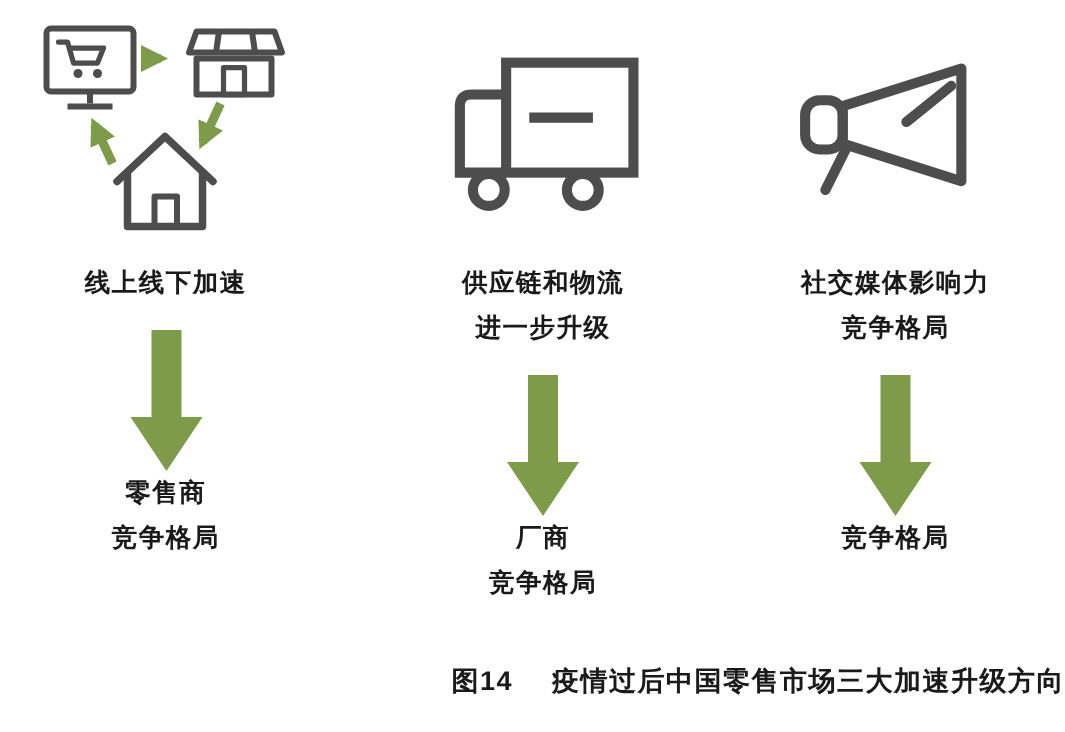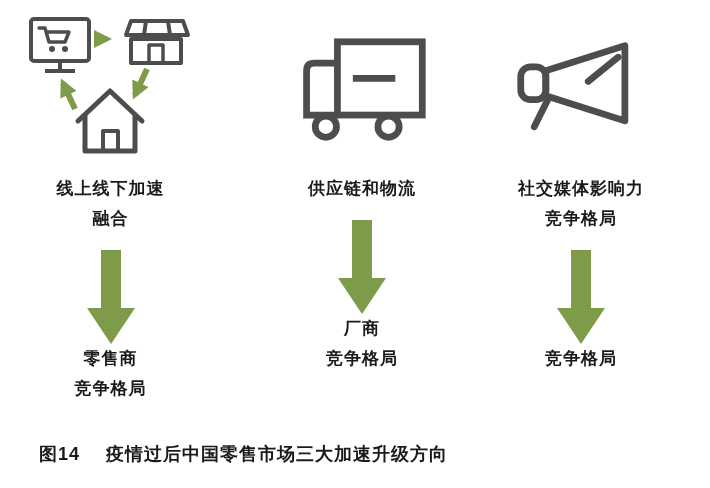--- a/index.html
+++ b/index.html
@@ -22,21 +22,21 @@
   }
   .col {
     position: absolute;
     top: 6px;
     display: flex;
     flex-direction: column;
     align-items: center;
   }
   .col-1 { left: 8px;   width: 205px; }
   .col-2 { left: 262px; width: 200px; align-items: center; }
-  .col-3 { left: 476px; width: 210px; }
+  .col-3 { left: 492px; width: 210px; }
   .icon-box {
     height: 168px;
     display: flex;
     align-items: center;
     justify-content: center;
   }
   .heading, .result {
     text-align: center;
     font-weight: bold;
     font-size: 17px;
@@ -61,21 +61,21 @@
     left: 0; top: 58px;
     width: 0; height: 0;
     border-left: 24px solid transparent;
     border-right: 24px solid transparent;
     border-top: 36px solid var(--arrow-green);
   }
   .result { }
   .caption {
     position: absolute;
     left: 0; right: 0; bottom: 22px;
-    text-align: left;
+    text-align: right;
     font-weight: bold;
     font-size: 18px;
     color: var(--text);
     letter-spacing: 1px;
     padding-left: 39px;
   }
   .caption .label { margin-right: 26px; }
   
   .gstroke { stroke: var(--icon-gray); fill: none; }
   .gfill   { fill: var(--icon-gray); }
@@ -123,21 +123,20 @@
 
         <g class="green-stroke" stroke-width="6">
           <line x1="72" y1="26" x2="84" y2="26" marker-end="url(#gah)"></line>
           <line x1="52" y1="96" x2="40" y2="70" marker-end="url(#gah)"></line>
           <line x1="124" y1="56" x2="112" y2="82" marker-end="url(#gah)"></line>
         </g>
       </svg>
     </div>
     <div class="heading">
       <div>线上线下加速</div>
-      <div>融合</div>
     </div>
     <div class="down-arrow">
       <div class="shaft"></div>
       <div class="head"></div>
     </div>
     <div class="result">
       <div>零售商</div>
       <div>竞争格局</div>
     </div>
   </div>
@@ -149,20 +148,21 @@
           <rect x="44" y="6" width="88" height="76"></rect>
           <line x1="60" y1="44" x2="104" y2="44"></line>
           <path d="M44,28 L20,28 Q12,28 12,36 L12,82 L44,82"></path>
           <circle cx="32" cy="94" r="11"></circle>
           <circle cx="97" cy="94" r="11"></circle>
         </g>
       </svg>
     </div>
     <div class="heading">
       <div>供应链和物流</div>
+      <div>进一步升级</div>
     </div>
     <div class="down-arrow">
       <div class="shaft"></div>
       <div class="head"></div>
     </div>
     <div class="result">
       <div>厂商</div>
       <div>竞争格局</div>
     </div>
   </div>

